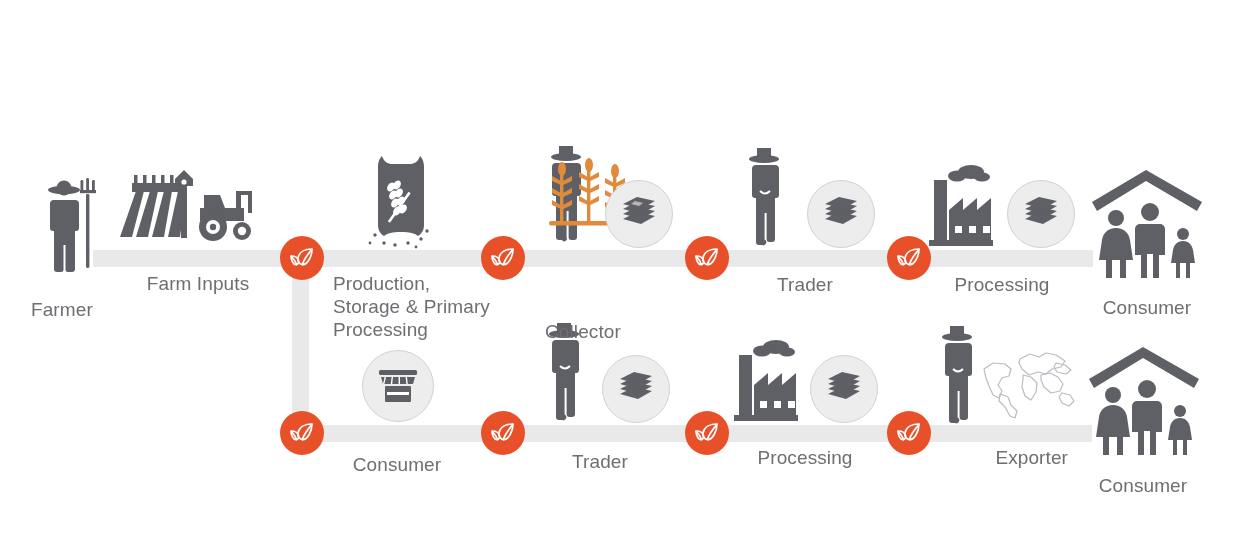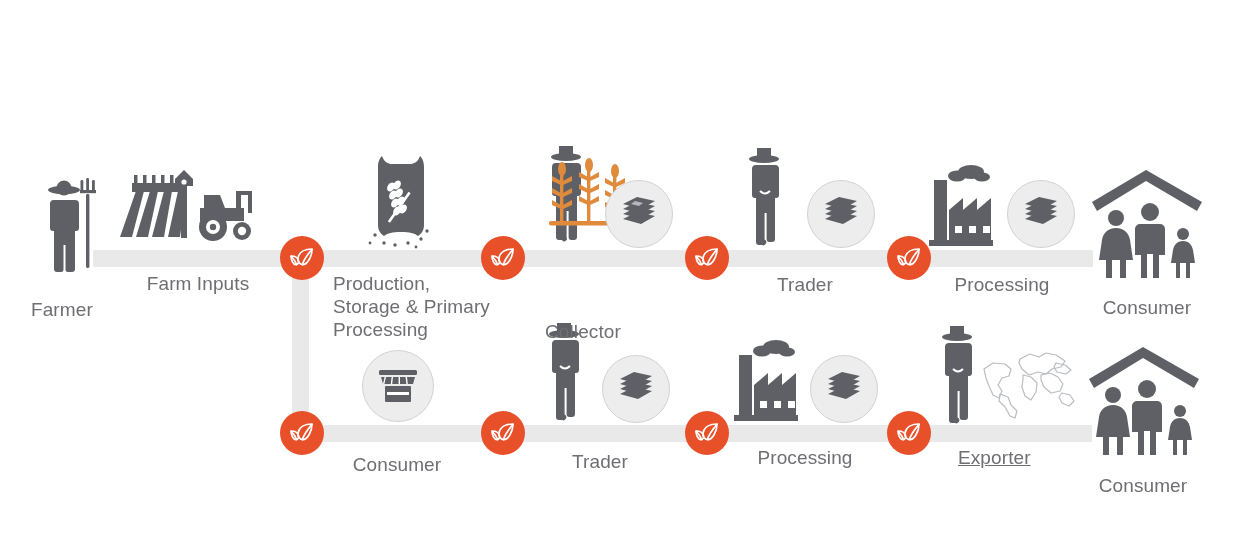--- a/index.html
+++ b/index.html
@@ -458,16 +458,16 @@
 Storage &amp; Primary
 Processing</div>
   <div class="flabel" style="left:545px; top:289px; width:110px; text-align:left;margin-top:31px;">Collector</div>
   <div class="flabel" style="left:755px; top:273px; width:100px; text-align:center;">Trader</div>
   <div class="flabel" style="left:947px; top:273px; width:110px; text-align:center;">Processing</div>
   <div class="flabel" style="left:1092px; top:296px; width:110px; text-align:center;">Consumer</div>
 
   <div class="flabel" style="left:342px; top:453px; width:110px; text-align:center;">Consumer</div>
   <div class="flabel" style="left:550px; top:450px; width:100px; text-align:center;">Trader</div>
   <div class="flabel" style="left:750px; top:446px; width:110px; text-align:center;">Processing</div>
-  <div class="flabel" style="left:958px; top:446px; width:110px; text-align:left;text-decoration:underline;">Exporter</div>
+  <div class="flabel" style="left:958px; top:446px; width:110px; text-align:right;">Exporter</div>
   <div class="flabel" style="left:1088px; top:474px; width:110px; text-align:center;">Consumer</div>
 
 </div>
 
 </body></html>

